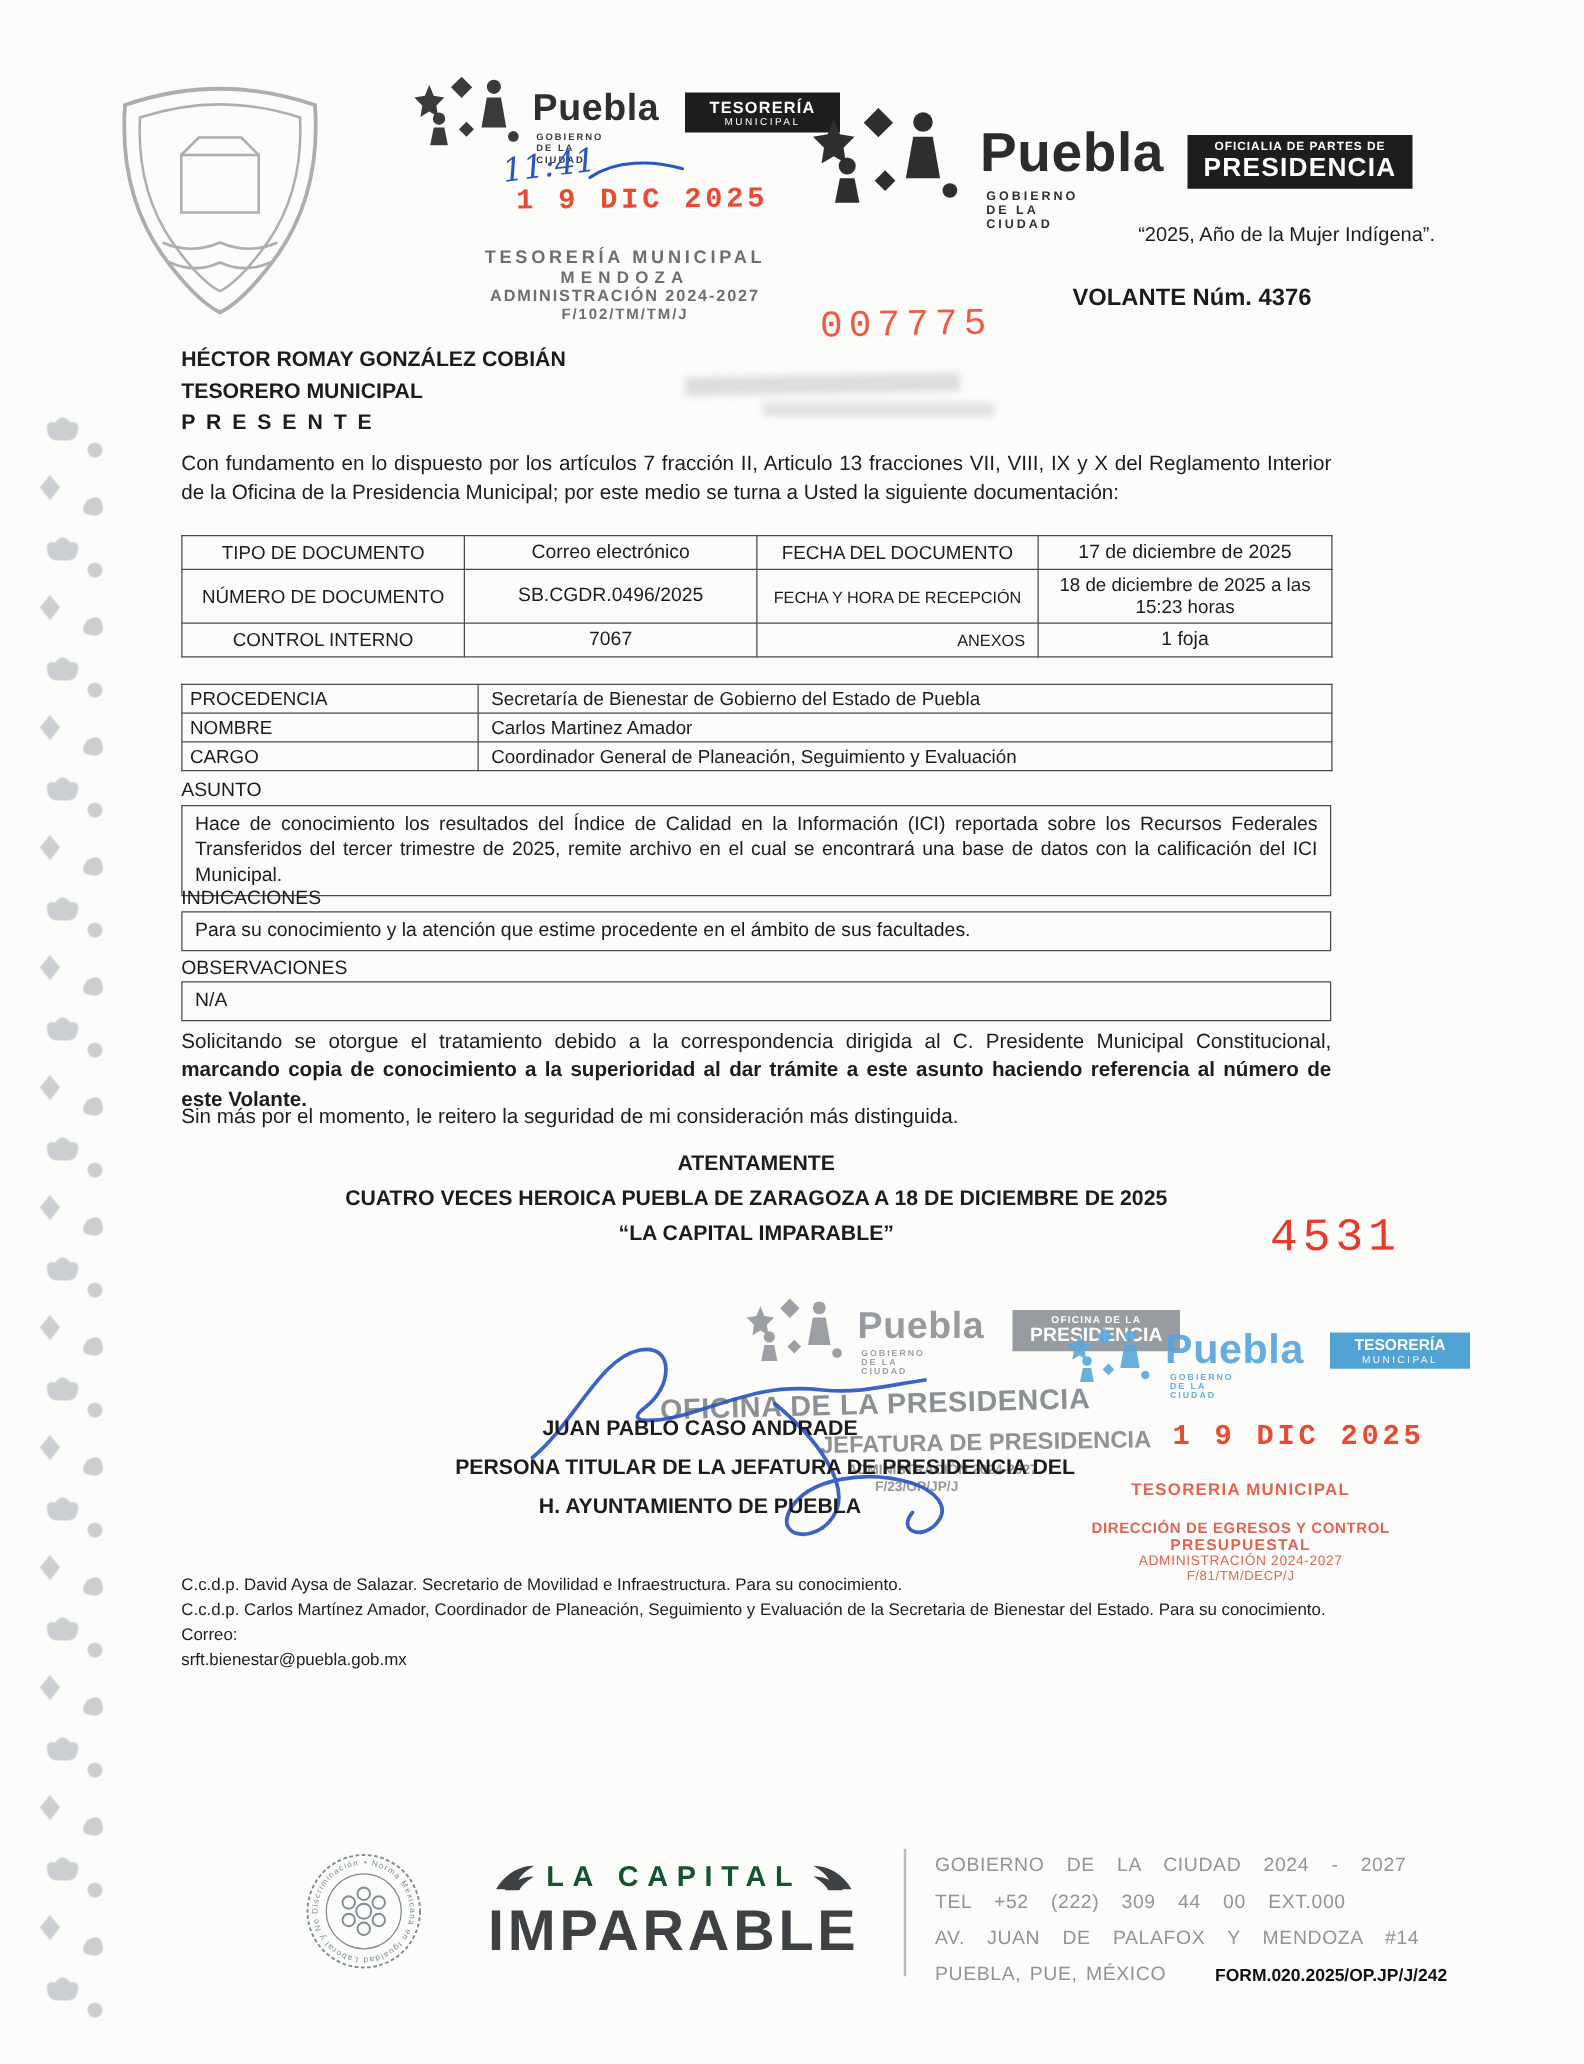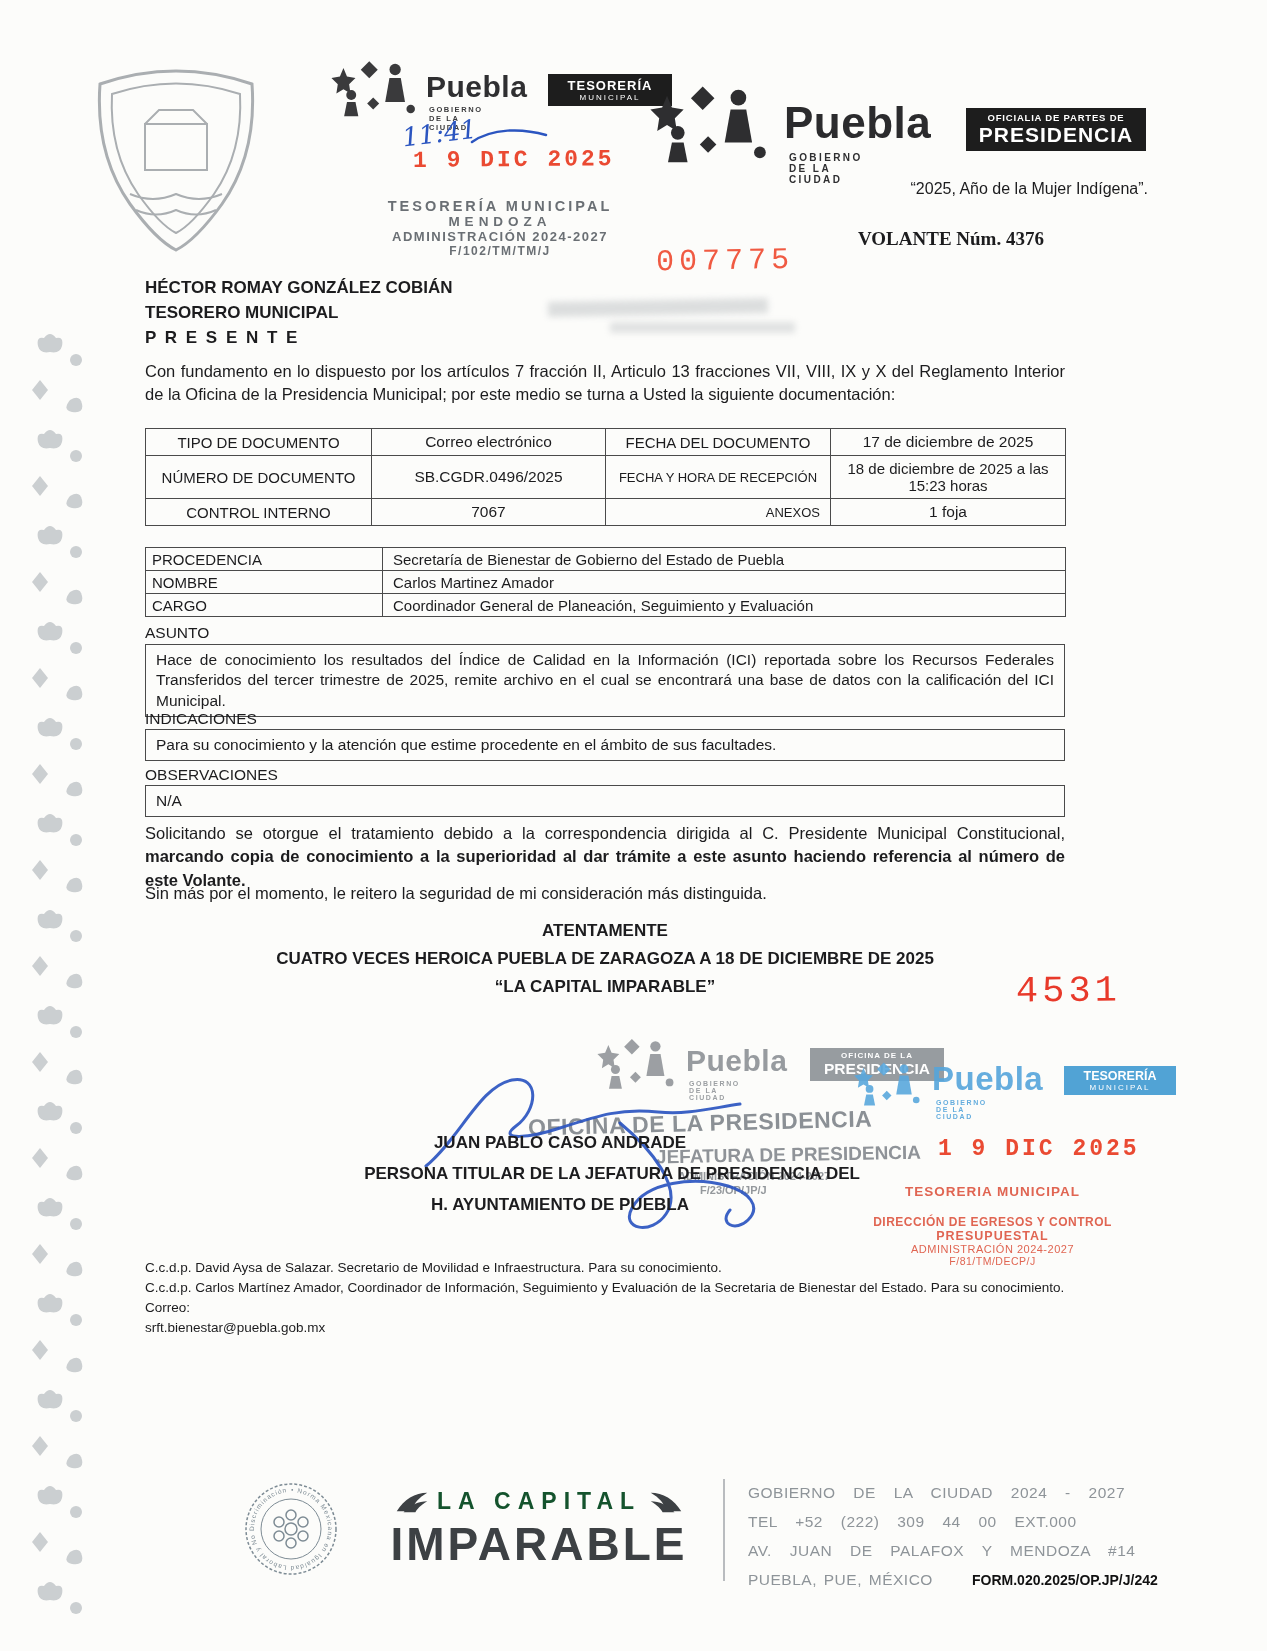--- a/index.html
+++ b/index.html
@@ -113,28 +113,28 @@
 
   <div class="abs" style="left:548px;top:300px;width:220px;height:15px;background:#9aa0a5;opacity:.32;filter:blur(3px);transform:rotate(-1deg);"></div>
   <div class="abs" style="left:610px;top:322px;width:185px;height:11px;background:#9aa0a5;opacity:.28;filter:blur(3px);"></div>
 
   <div class="abs" style="left:648px;top:80px;">
     <svg width="128" height="88" viewBox="0 0 130 90" style="color:#2e2e30;position:absolute;left:0;top:2px;">
         <use href="#pue-icons"></use>
       </svg>
     <div class="abs logo-word" style="left:136px;top:18px;font-size:44px;color:#2b2b2d;">Puebla</div>
     <div class="abs logo-sub" style="left:141px;top:72px;font-size:10px;color:#2e2e30;letter-spacing:2.4px;">GOBIERNO DE LA CIUDAD</div>
-    <div class="abs badge-black" style="left:318px;top:28px;width:164px;">
+    <div class="abs badge-black" style="left:302px;top:28px;width:164px;">
       <div class="b" style="font-size:9.5px;letter-spacing:.8px;">OFICIALIA DE PARTES DE</div>
       <div class="b" style="font-size:21px;letter-spacing:1px;">PRESIDENCIA</div>
     </div>
   </div>
 
   <div class="abs" style="left:700px;top:180px;width:448px;text-align:right;font-size:16px;">“2025, Año de la Mujer Indígena”.</div>
-  <div class="abs b" style="left:858px;top:228px;font-size:19px;font-family:Liberation Serif, serif;">VOLANTE Núm. 4376</div>
+  <div class="abs b" style="left:858px;top:228px;font-size:19px;">VOLANTE Núm. 4376</div>
 
   <div class="abs b" style="left:145px;top:278px;font-size:17px;">HÉCTOR ROMAY GONZÁLEZ COBIÁN</div>
   <div class="abs b" style="left:145px;top:303px;font-size:17px;">TESORERO MUNICIPAL</div>
   <div class="abs b" style="left:145px;top:328px;font-size:17px;letter-spacing:2px;">P R E S E N T E</div>
 
   <p class="abs para" style="left:145px;top:360px;margin:0;">Con fundamento en lo dispuesto por los artículos 7 fracción II, Articulo 13 fracciones VII, VIII, IX y X del Reglamento Interior de la Oficina de la Presidencia Municipal; por este medio se turna a Usted la siguiente documentación:</p>
 
   <table class="doc-table abs" style="left:145px;top:428px;">
     <colgroup>
         <col style="width:226px">
@@ -245,21 +245,21 @@
   <div class="abs" style="left:850px;top:1184px;width:285px;text-align:center;color:#e06552;">
     <div class="b" style="font-size:13.5px;letter-spacing:1px;">TESORERIA MUNICIPAL</div>
     <div class="b" style="font-size:12px;letter-spacing:.5px;margin-top:16px;">DIRECCIÓN DE EGRESOS Y CONTROL</div>
     <div class="b" style="font-size:12.5px;letter-spacing:1px;">PRESUPUESTAL</div>
     <div style="font-size:11px;letter-spacing:.5px;">ADMINISTRACIÓN 2024-2027</div>
     <div style="font-size:10.5px;letter-spacing:.5px;">F/81/TM/DECP/J</div>
   </div>
 
   <div class="abs" style="left:145px;top:1258px;width:930px;font-size:13.5px;line-height:20px;">
     <div>C.c.d.p. David Aysa de Salazar. Secretario de Movilidad e Infraestructura. Para su conocimiento.</div>
-    <div>C.c.d.p. Carlos Martínez Amador, Coordinador de Información, Seguimiento y Evaluación de la Secretaria de Bienestar del Estado. Para su conocimiento. Correo:</div>
+    <div>C.c.d.p. Carlos Martínez Amador, Coordinador de Planeación, Seguimiento y Evaluación de la Secretaria de Bienestar del Estado. Para su conocimiento. Correo:</div>
     <div>srft.bienestar@puebla.gob.mx</div>
   </div>
 
   <svg class="abs" style="left:243px;top:1481px;" width="96" height="96" viewBox="0 0 96 96">
     <circle cx="48" cy="48" r="45" fill="none" stroke="#7d8b94" stroke-width="1.5" stroke-dasharray="3 2"></circle>
     <circle cx="48" cy="48" r="30" fill="none" stroke="#7d8b94" stroke-width="1"></circle>
     <defs>
         <path id="badge-circ" d="M48 11 a37 37 0 1 1 -0.01 0z"></path>
       </defs>
     <text font-size="6.5" fill="#7d8b94" letter-spacing="1"><textPath href="#badge-circ">• Norma Mexicana en Igualdad Laboral y No Discriminación •</textPath></text>

